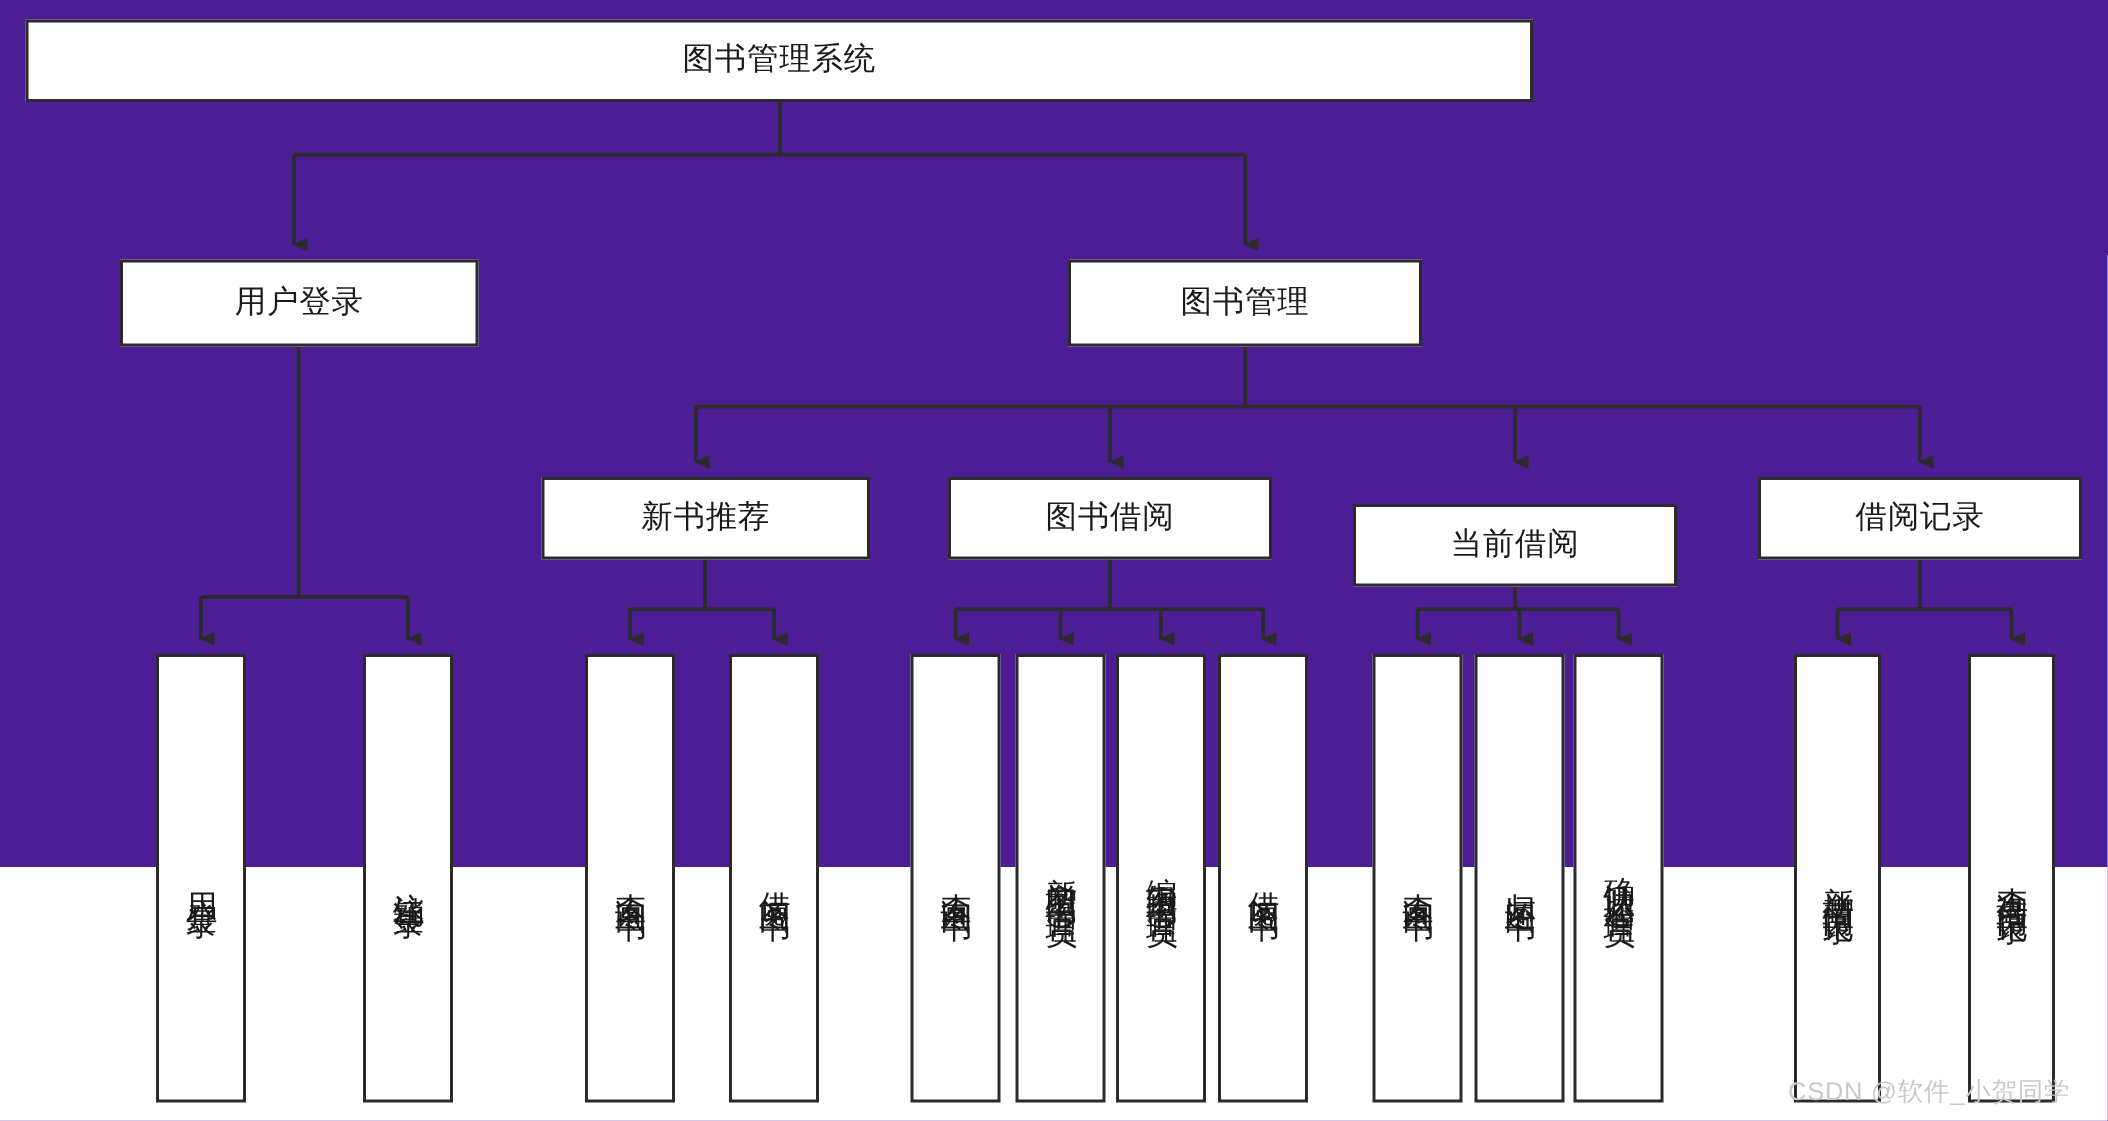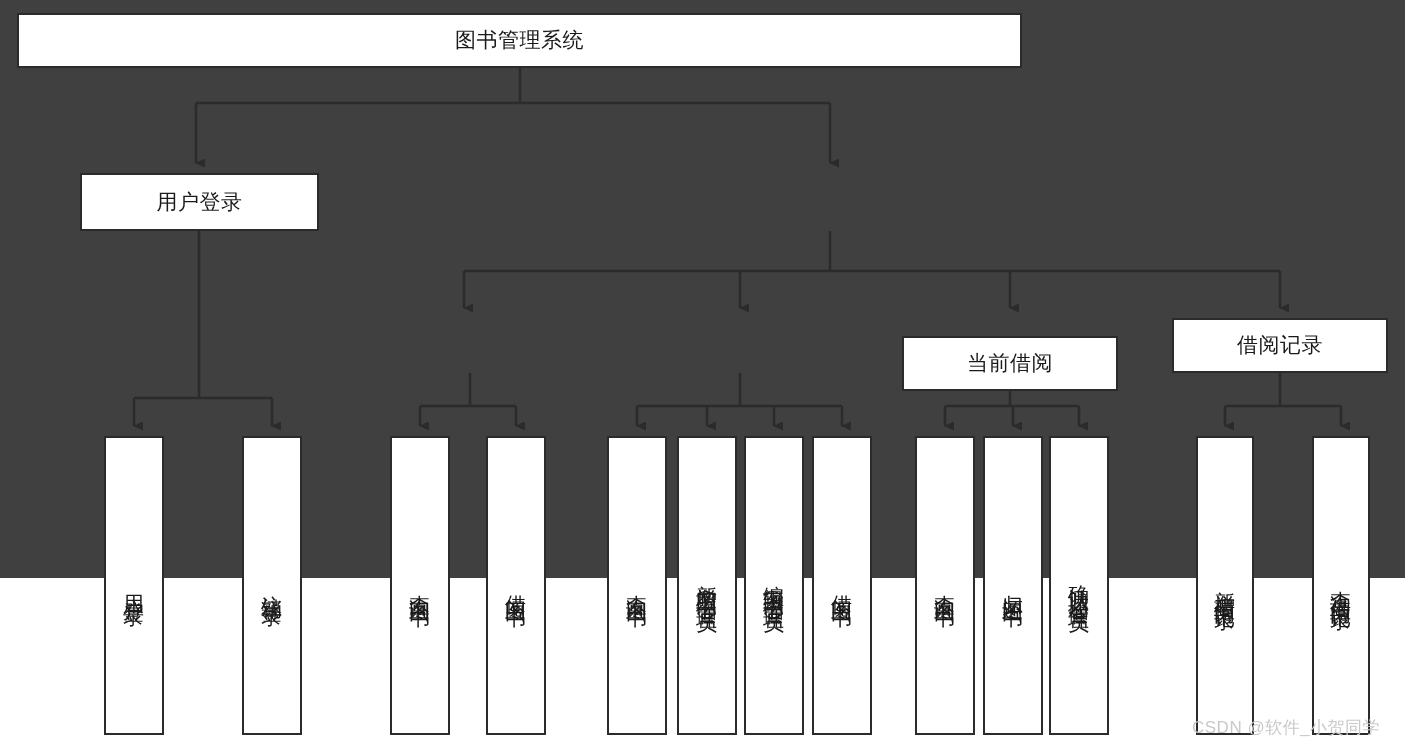--- a/index.html
+++ b/index.html
@@ -10,21 +10,21 @@
   body {
     width: 1405px;
     height: 747px;
     font-family: "Liberation Sans", "DejaVu Sans", sans-serif;
     overflow: hidden;
   }
   #diagram-root {
     position: relative;
     width: 1405px;
     height: 578px;
-    background: #404040;
+    background: #4c1d95;
   }
   svg.connectors {
     position: absolute;
     left: 0;
     top: 0;
     width: 1405px;
     height: 747px;
     pointer-events: none;
   }
   .node {
@@ -131,21 +131,30 @@
     </g>
   </svg>
 
   <div class="node" style="left:17px; top:13px; width:1005px; height:55px;">
     <span class="label">图书管理系统</span>
   </div>
 
   <div class="node" style="left:80px; top:173px; width:239px; height:58px;">
     <span class="label">用户登录</span>
   </div>
-
+  <div class="node" style="left:712px; top:173px; width:236px; height:58px;">
+    <span class="label">图书管理</span>
+  </div>
+
+  <div class="node" style="left:361px; top:318px; width:219px; height:55px;">
+    <span class="label">新书推荐</span>
+  </div>
+  <div class="node" style="left:632px; top:318px; width:216px; height:55px;">
+    <span class="label">图书借阅</span>
+  </div>
   <div class="node" style="left:902px; top:336px; width:216px; height:55px;">
     <span class="label">当前借阅</span>
   </div>
   <div class="node" style="left:1172px; top:318px; width:216px; height:55px;text-align:right;">
     <span class="label">借阅记录</span>
   </div>
 
   <div class="node vertical" style="left:104px; top:436px; width:60px; height:299px;">
     <span class="label">用户登录</span>
   </div>

